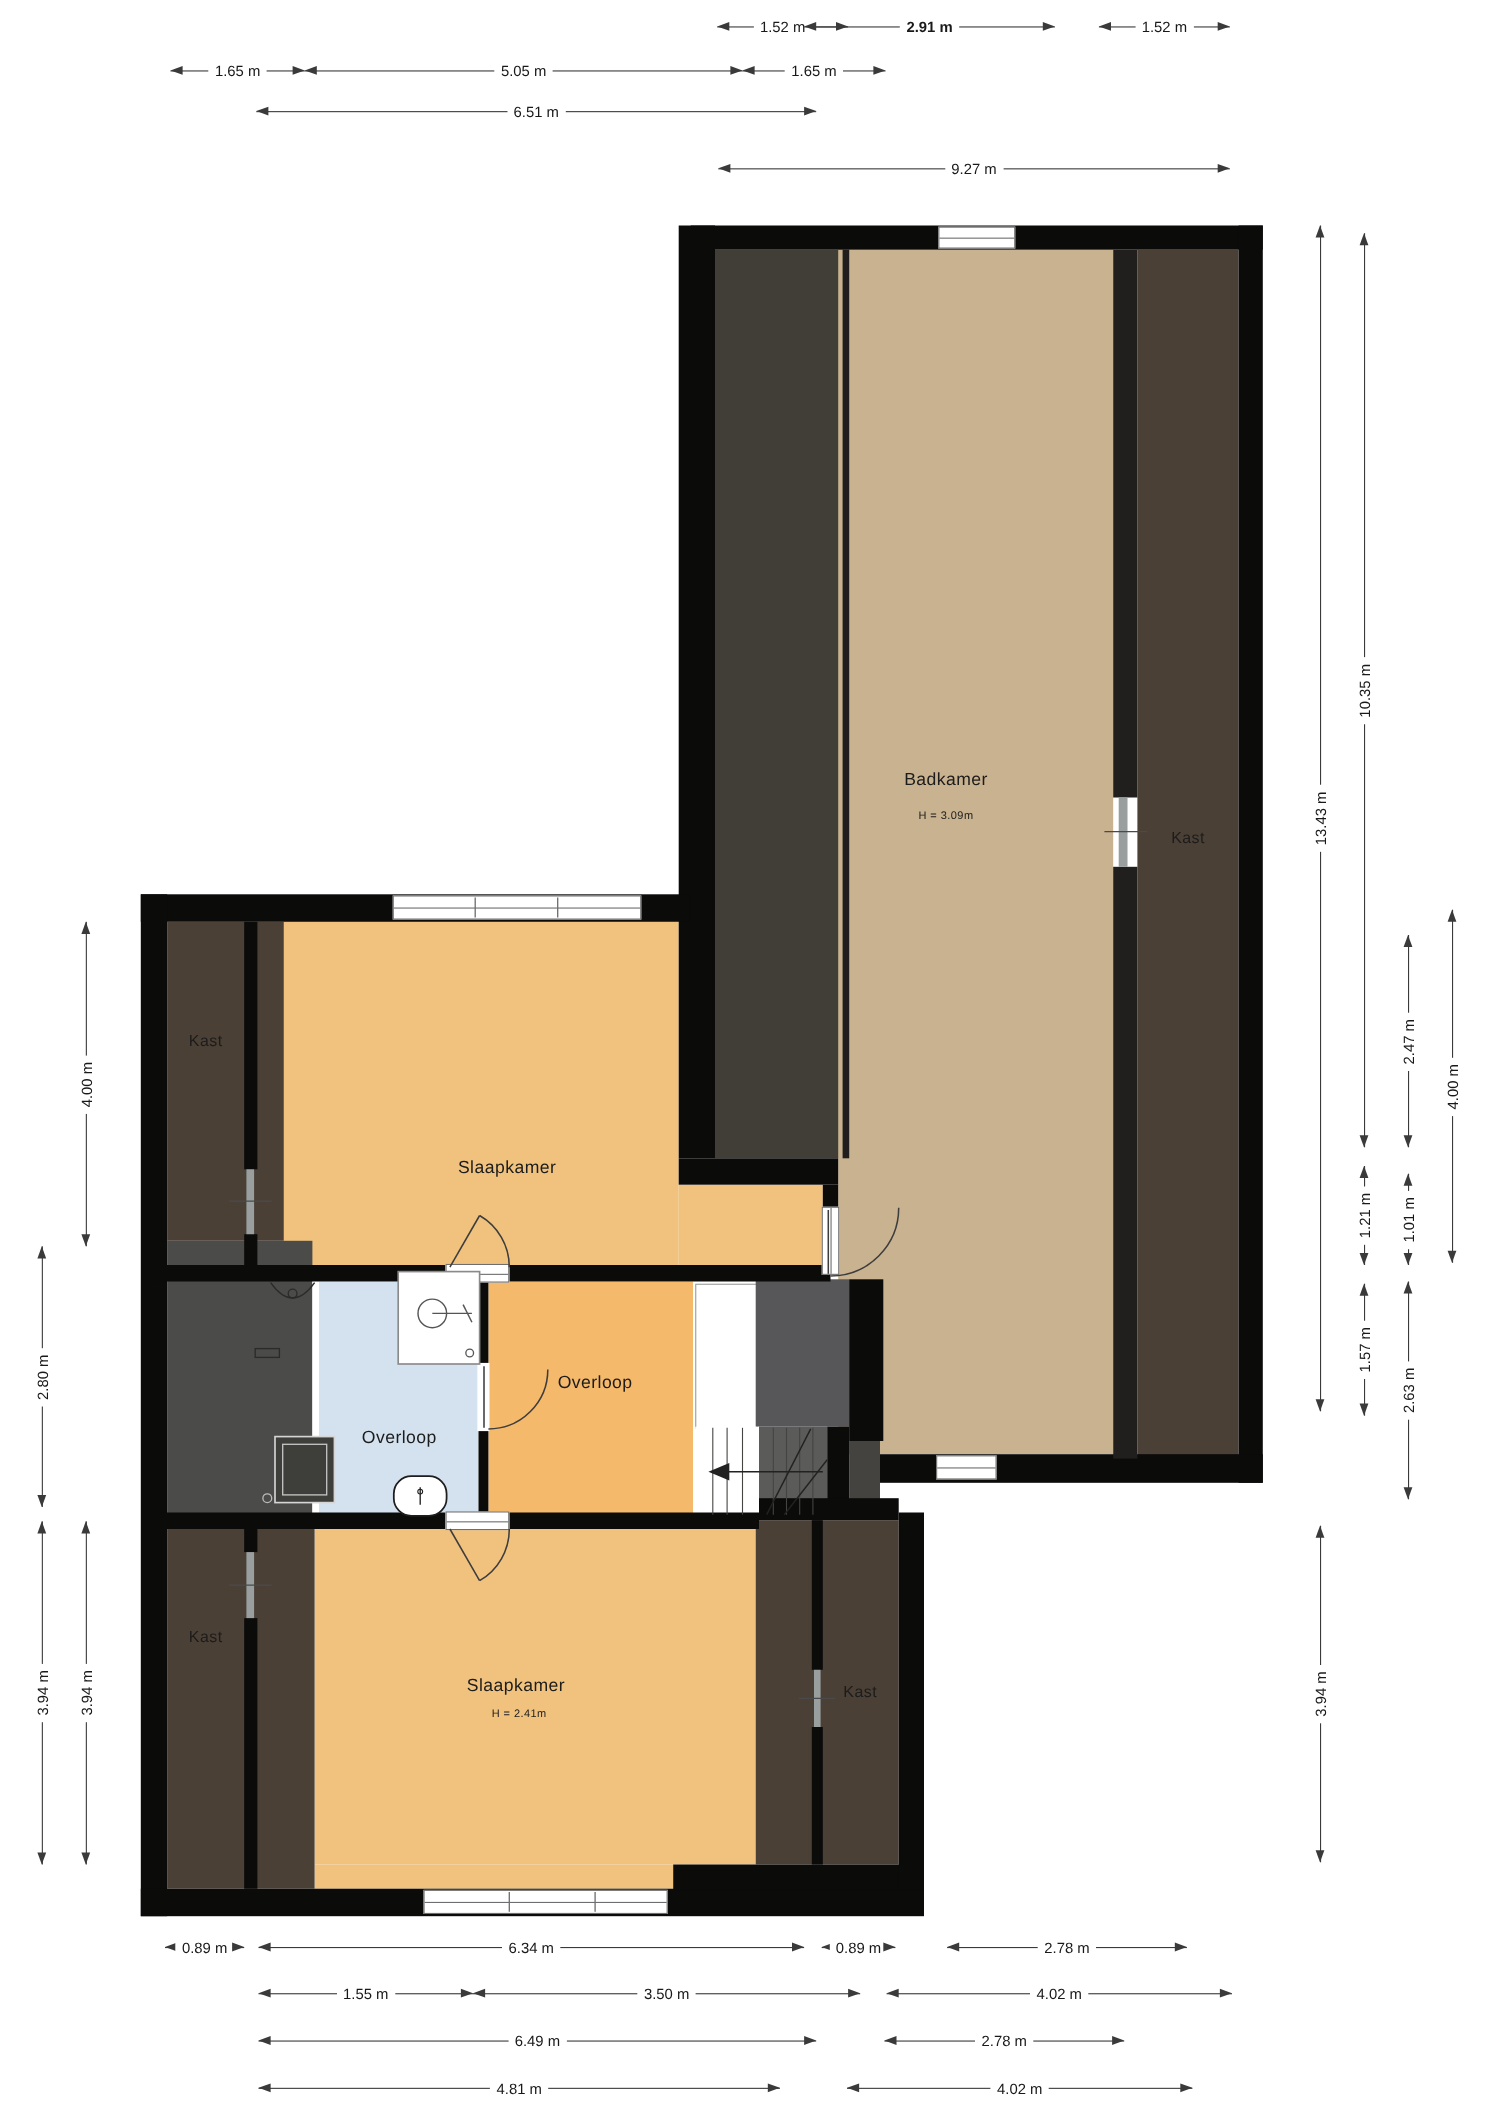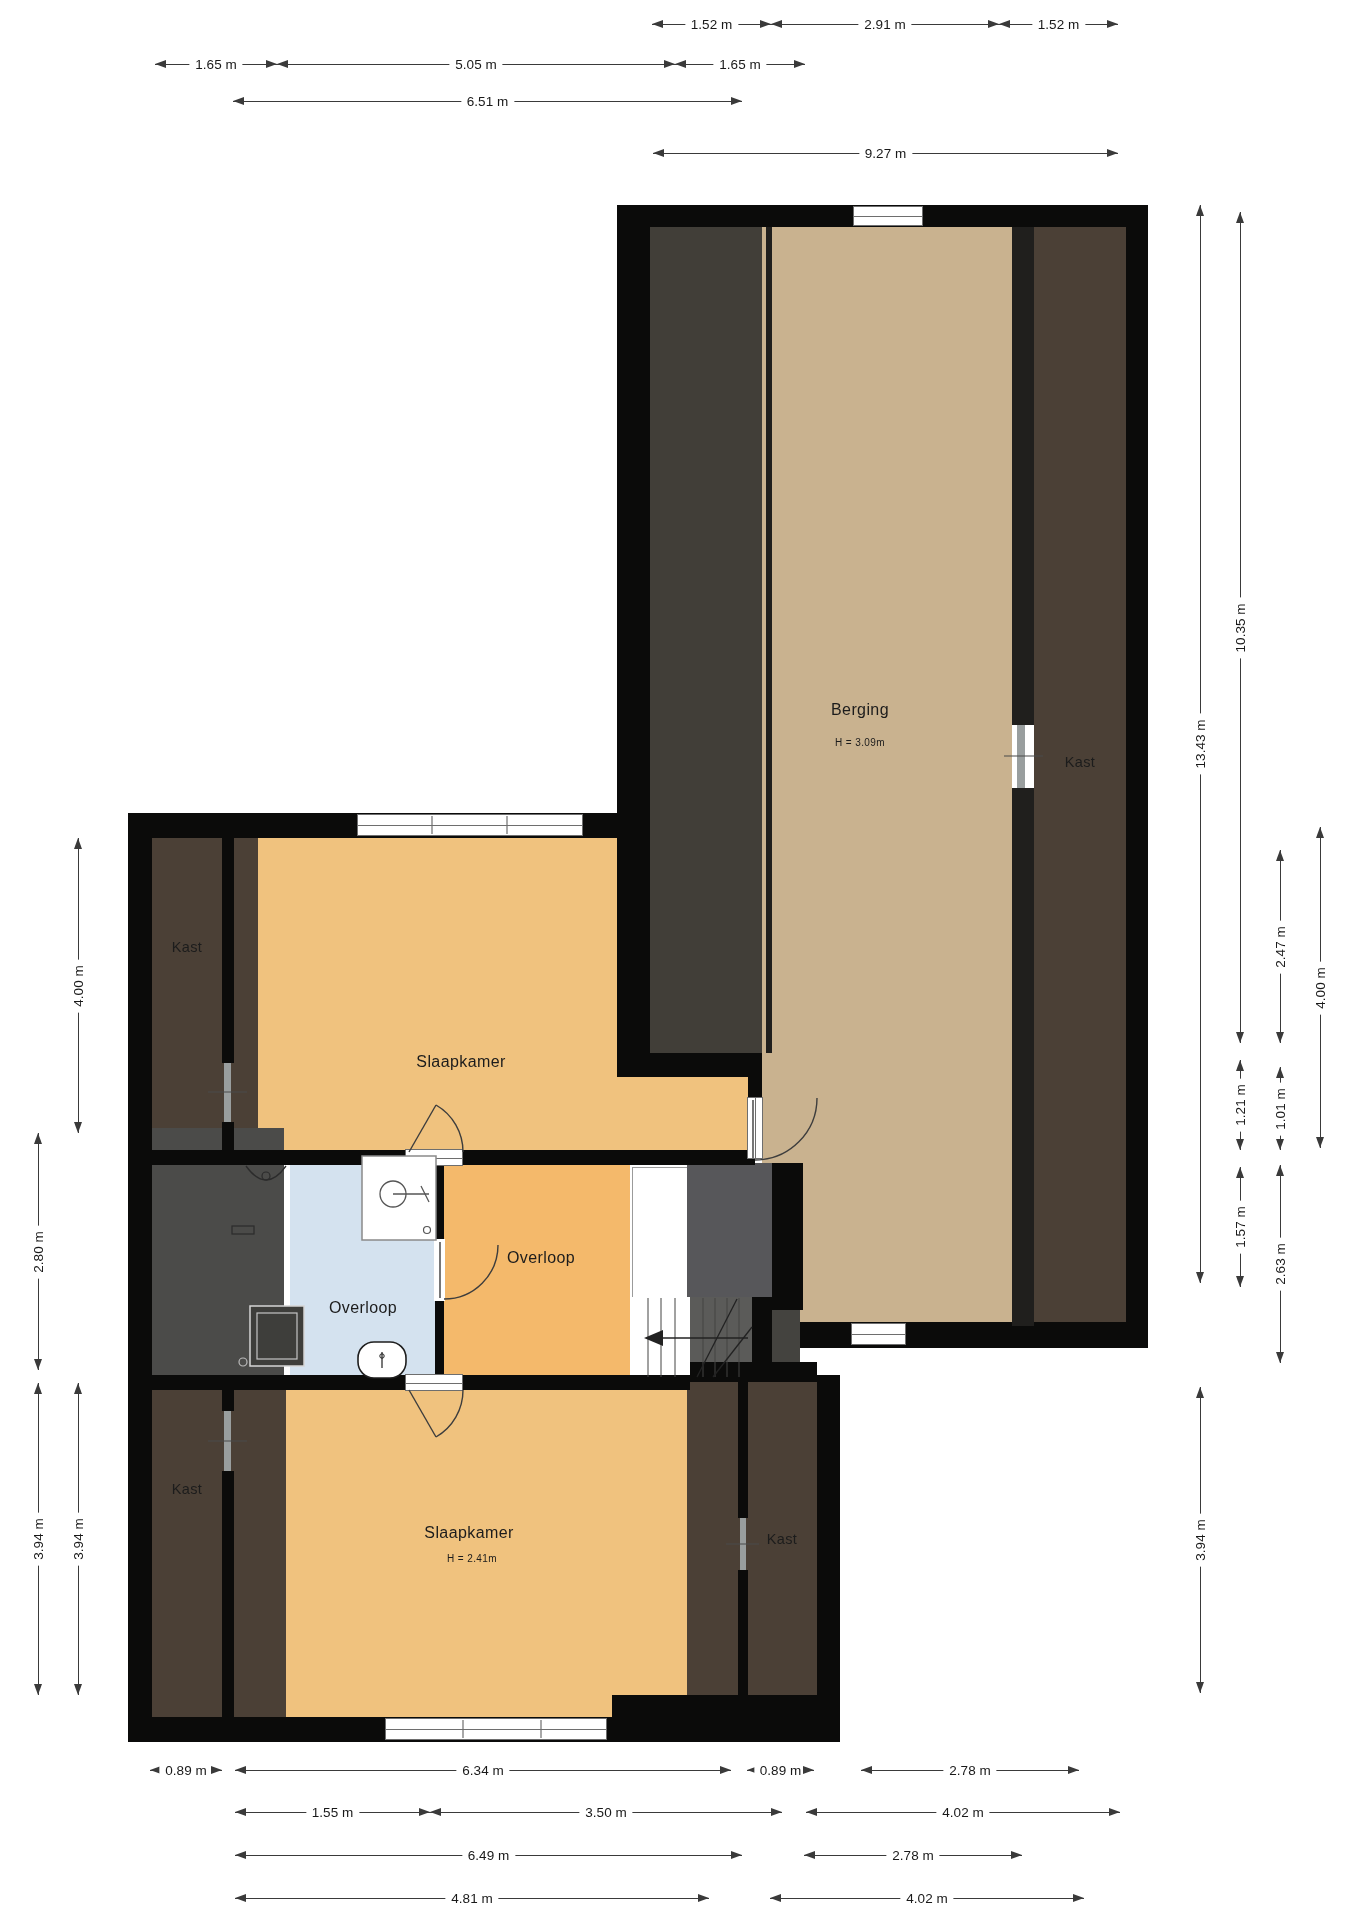--- a/index.html
+++ b/index.html
@@ -173,38 +173,38 @@
     </g>
     <g stroke="#6e6e6e" stroke-width="1.2">
       <line x1="432" y1="816" x2="432" y2="834"></line>
       <line x1="507" y1="816" x2="507" y2="834"></line>
       <line x1="463" y1="1720" x2="463" y2="1738"></line>
       <line x1="541" y1="1720" x2="541" y2="1738"></line>
     </g>
   </svg>
 
   <div class="layer">
-    <div class="rlab" style="left:860px;top:710px;">Berging</div>
+    <div class="rlab" style="left:860px;top:710px;">Badkamer</div>
     <div class="rsub" style="left:860px;top:742px;">H = 3.09m</div>
     <div class="rmid" style="left:1080px;top:762px;">Kast</div>
     <div class="rmid" style="left:187px;top:947px;">Kast</div>
     <div class="rlab" style="left:461px;top:1062px;">Slaapkamer</div>
     <div class="rlab" style="left:363px;top:1308px;">Overloop</div>
     <div class="rlab" style="left:541px;top:1258px;">Overloop</div>
     <div class="rlab" style="left:469px;top:1533px;">Slaapkamer</div>
     <div class="rsub" style="left:472px;top:1558px;">H = 2.41m</div>
     <div class="rmid" style="left:187px;top:1489px;">Kast</div>
     <div class="rmid" style="left:782px;top:1539px;">Kast</div>
   </div>
 
   <div class="layer" id="dims">
       <div class="dim dim-h" style="left: 652px; top: 24px; width: 119px;">
         <span>1.52 m</span>
       </div>
-      <div class="dim dim-h" style="left: 771px; top: 24px; width: 228px;">
+      <div class="dim dim-h" style="left: 731px; top: 24px; width: 228px; font-weight: bold;">
         <span>2.91 m</span>
       </div>
       <div class="dim dim-h" style="left: 999px; top: 24px; width: 119px;">
         <span>1.52 m</span>
       </div>
       <div class="dim dim-h" style="left: 155px; top: 64px; width: 122px;">
         <span>1.65 m</span>
       </div>
       <div class="dim dim-h" style="left: 277px; top: 64px; width: 398px;">
         <span>5.05 m</span>

